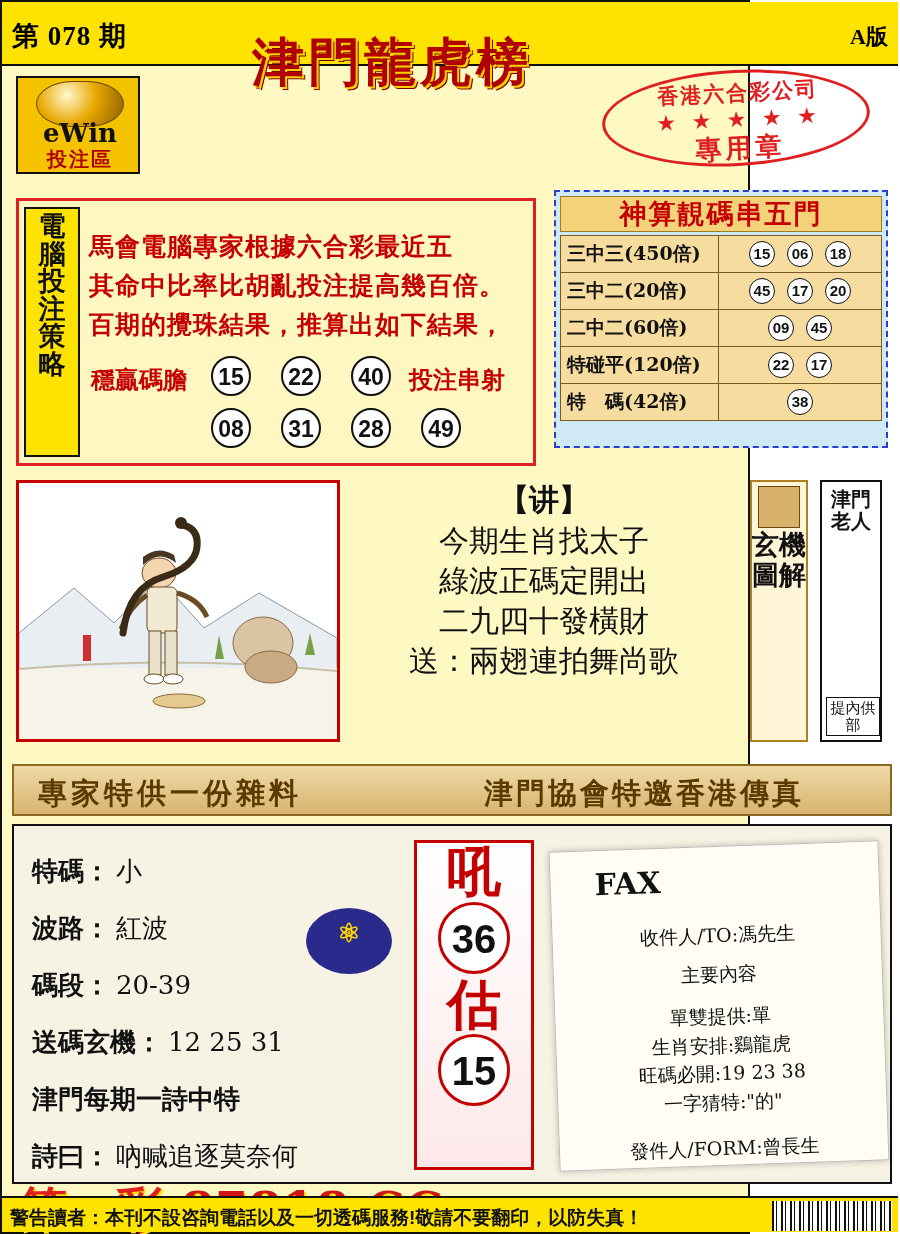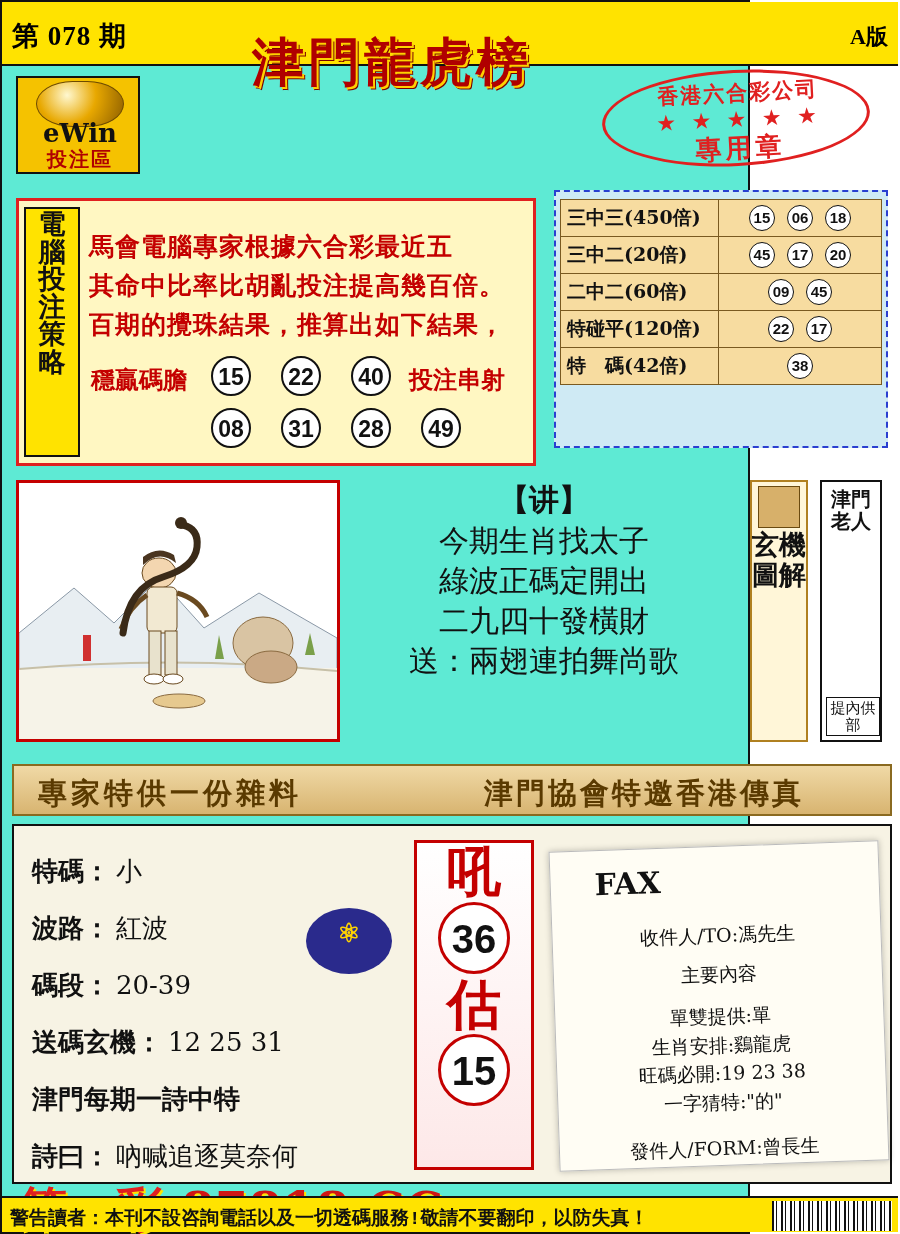--- a/index.html
+++ b/index.html
@@ -5,21 +5,21 @@
   html, body { margin:0; padding:0; }
   body {
     width:900px; height:1234px;
     background:#ffffff;
     font-family:"Liberation Serif", serif;
     position:relative;
     overflow:hidden;
   }
   .page {
     position:absolute; left:0; top:0; width:750px; height:1234px;
-    background:#5eead4;
+    background:#fef9c3;
     border:2px solid #111;
     box-sizing:border-box;
   }
 
   
   .header {
     position:absolute; left:0; top:0; width:896px; height:64px;
     background:#ffe300;
     border-bottom:2px solid #111;
     box-sizing:border-box;
@@ -98,21 +98,21 @@
   }
   .strategy .side {
     position:absolute; left:5px; top:6px; width:56px; height:250px;
     background:#ffe300;
     border:2px solid #111;
     box-sizing:border-box;
     text-align:center;
     font-size:27px; font-weight:bold; color:#111;
     line-height:1.02;
     padding-top:4px;
-    font-family:Liberation Mono, monospace;
+    font-family:Liberation Serif, serif;
   }
   .strategy .body {
     position:absolute; left:70px; top:27px; width:440px;
   }
   .strategy .ln {
     font-size:25px; color:#c40000; font-weight:bold;
     letter-spacing:1px; line-height:1.55;
     font-family:"DejaVu Serif", serif;
   }
   .picks {
@@ -313,21 +313,21 @@
   
   .footer {
     position:absolute; left:0; bottom:0; width:896px; height:36px;
     background:#ffe300;
     border-top:2px solid #111;
     box-sizing:border-box;
   }
   .footer .warn {
     position:absolute; left:8px; top:7px;
     font-size:19px; color:#111; font-weight:bold;
-    font-family:Liberation Mono, monospace;
+    font-family:Liberation Sans, sans-serif;
   }
   .barcode {
     position:absolute; right:6px; top:3px; width:120px; height:30px;
     background:repeating-linear-gradient(90deg,#111 0 2px,#fff 2px 4px,#111 4px 5px,#fff 5px 9px);
   }
 </style>
 </head>
 <body>
 
 <div class="page">
@@ -364,20 +364,21 @@
       <span class="ball-n" style="position:absolute;left:260px;top:0;">40</span>
       <span class="lbl" style="left:318px; top:8px;">投注串射</span>
       <span class="ball-n" style="position:absolute;left:120px;top:52px;">08</span>
       <span class="ball-n" style="position:absolute;left:190px;top:52px;">31</span>
       <span class="ball-n" style="position:absolute;left:260px;top:52px;">28</span>
       <span class="ball-n" style="position:absolute;left:330px;top:52px;">49</span>
     </div>
   </div>
 
   <div class="tablebox">
+    <div class="t-title">神算靚碼串五門</div>
     <table>
       <tbody>
           <tr>
         <td class="lab">三中三(450倍)</td>
         <td>
           <span class="mini">15</span>
           <span class="mini">06</span>
           <span class="mini">18</span>
         </td>
       </tr>

